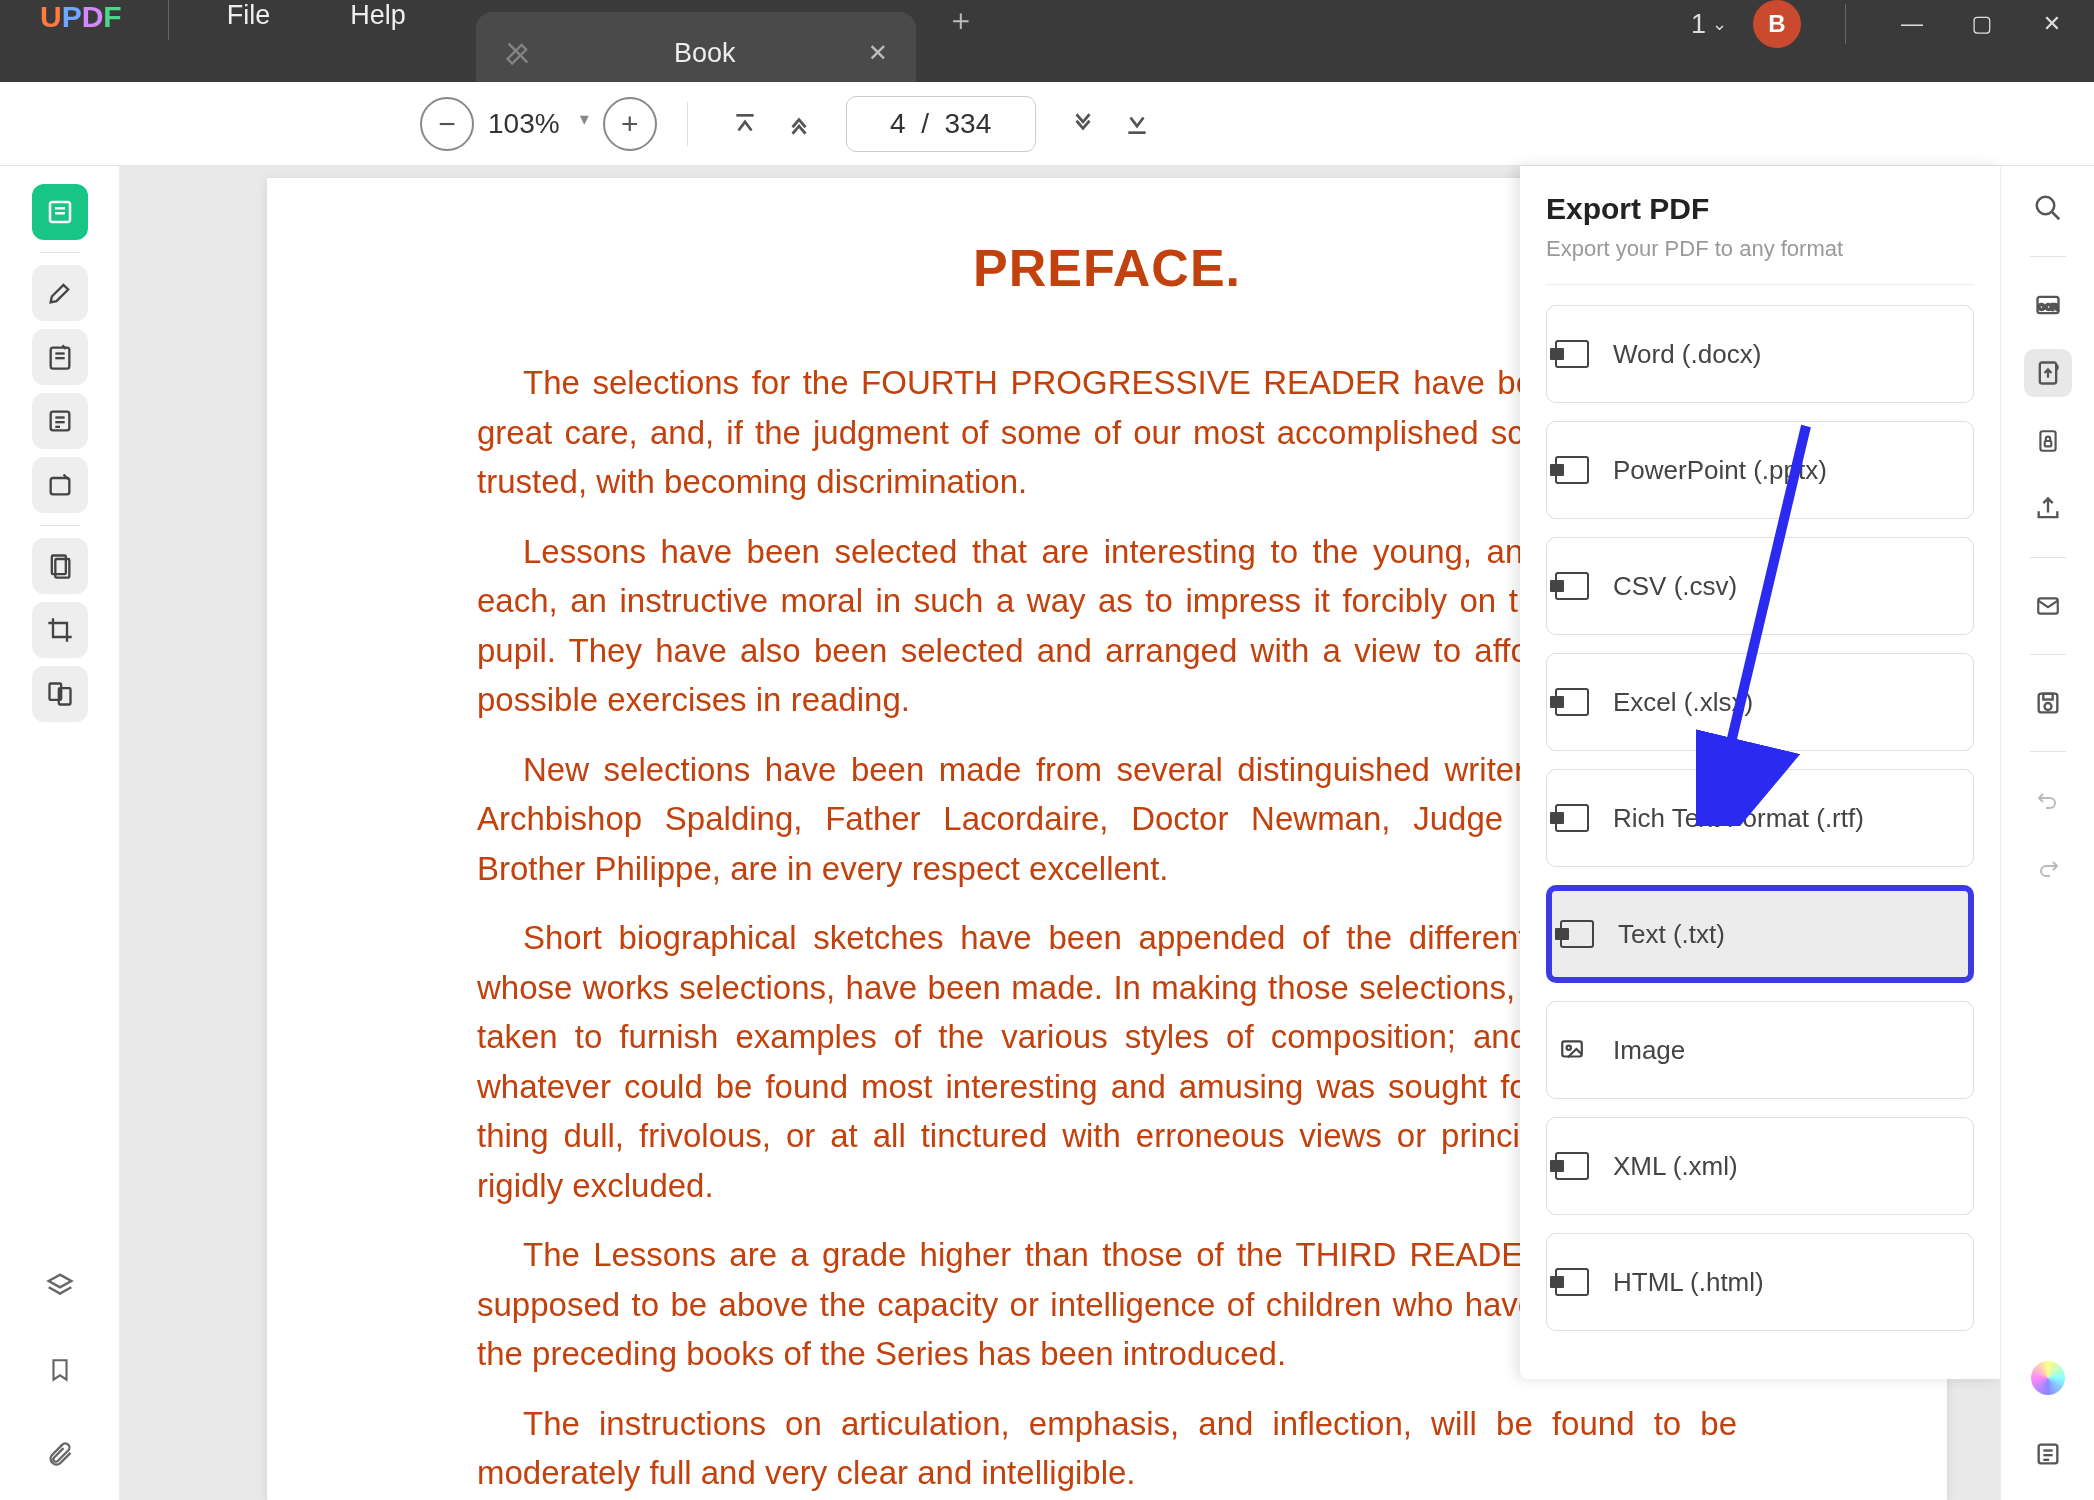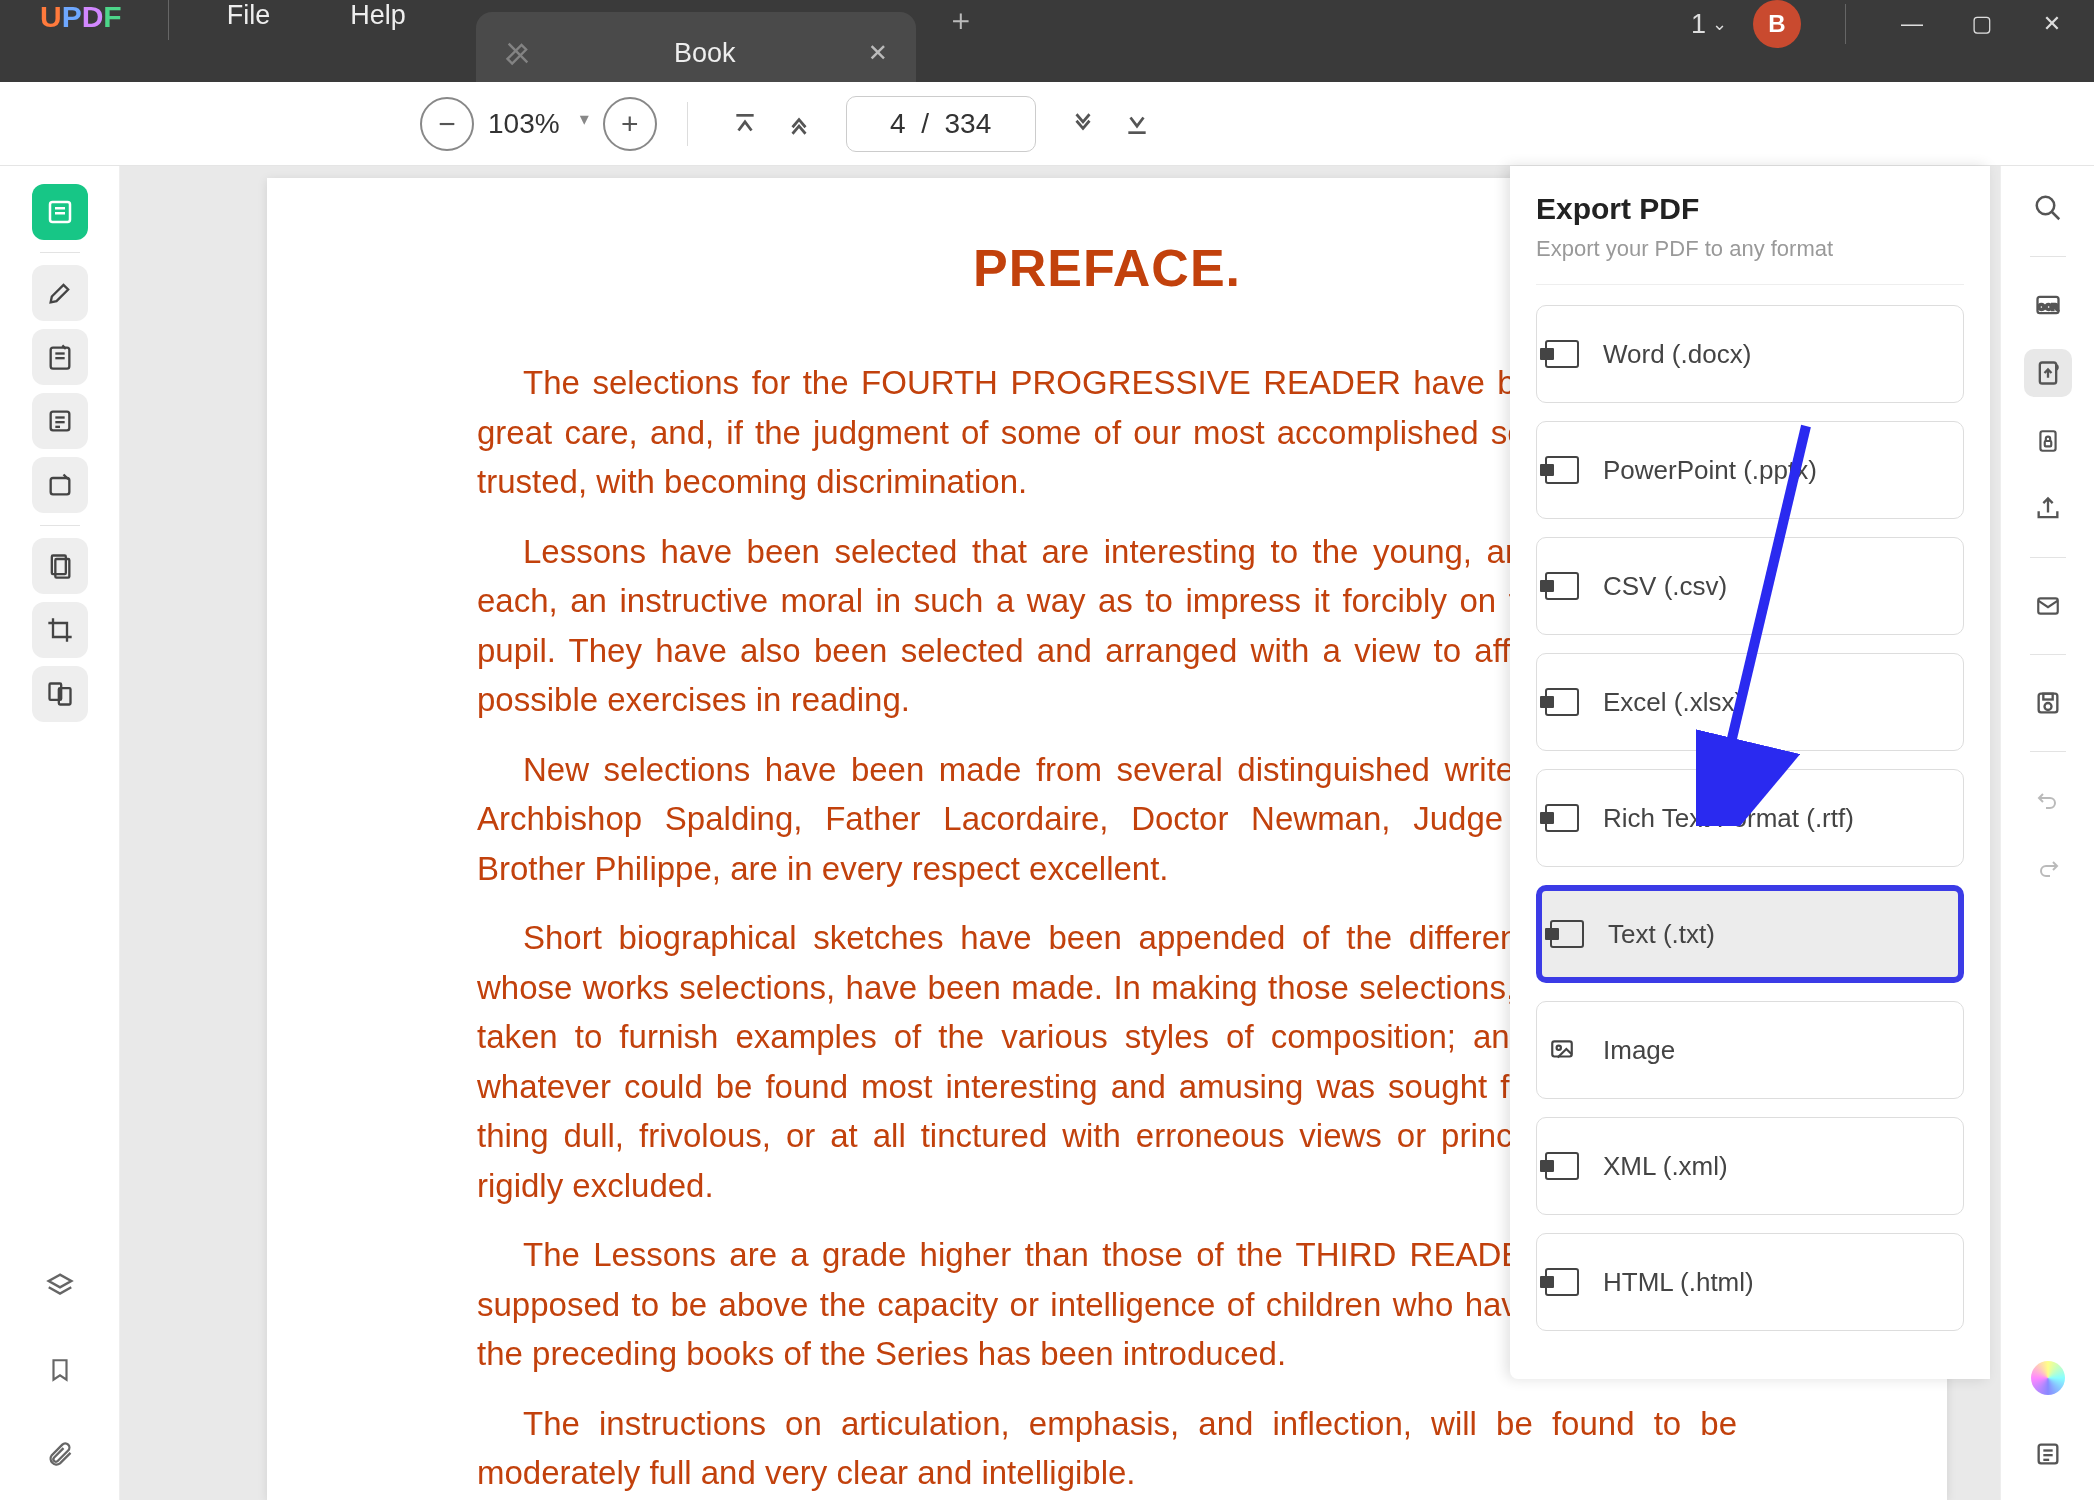--- a/index.html
+++ b/index.html
@@ -49,21 +49,21 @@
 .ai-glyph { width:34px; height:34px; border-radius:50%; background:conic-gradient(#ff8,#8ff,#88f,#f8f,#ff8); }
 .rr-selected { background:#e8e8e8; border-radius:10px; }
 
 
 .canvas { flex:1; background:#e9e9e9; overflow:hidden; position:relative; display:flex; justify-content:center; padding-top:12px; }
 .page { width:1680px; background:#fff; box-shadow:0 2px 10px rgba(0,0,0,.1); padding:60px 210px 60px 210px; font-family:Georgia,'Times New Roman',serif; color:#c2410c; }
 .page h2 { text-align:center; font-size:52px; font-weight:700; letter-spacing:1px; margin-bottom:60px; }
 .page p { font-size:33px; line-height:1.5; margin-bottom:20px; text-align:justify; text-indent:46px; }
 
 
-.export-panel { position:absolute; top:0; right:104px; width:480px; background:#fff; box-shadow:-4px 0 14px rgba(0,0,0,.12); padding:26px 26px 30px; border-radius:0 0 0 8px; }
+.export-panel { position:absolute; top:0; right:94px; width:480px; background:#fff; box-shadow:-4px 0 14px rgba(0,0,0,.12); padding:26px 26px 30px; border-radius:0 0 0 8px; }
 .export-panel h3 { font-size:30px; font-weight:700; color:#222; margin-bottom:10px; }
 .export-panel .sub { font-size:22px; color:#999; margin-bottom:22px; }
 .export-panel hr { border:none; border-top:1px solid #eee; margin-bottom:20px; }
 .fmt { display:flex; align-items:center; gap:24px; border:1px solid #ddd; border-radius:10px; height:98px; padding:0 8px; margin-bottom:18px; font-size:26px; color:#444; cursor:pointer; background:#fff; }
 .fmt.hl { border:6px solid #3b3be6; background:#ececec; }
 .fmt .fi { width:34px; height:34px; display:flex; align-items:center; justify-content:center; }
 .fi-box { width:34px; height:28px; border:2.5px solid #444; border-radius:3px; position:relative; }
 .fi-box::after { content:''; position:absolute; left:-7px; top:6px; width:14px; height:12px; background:#444; border-radius:1px; }
 
 

